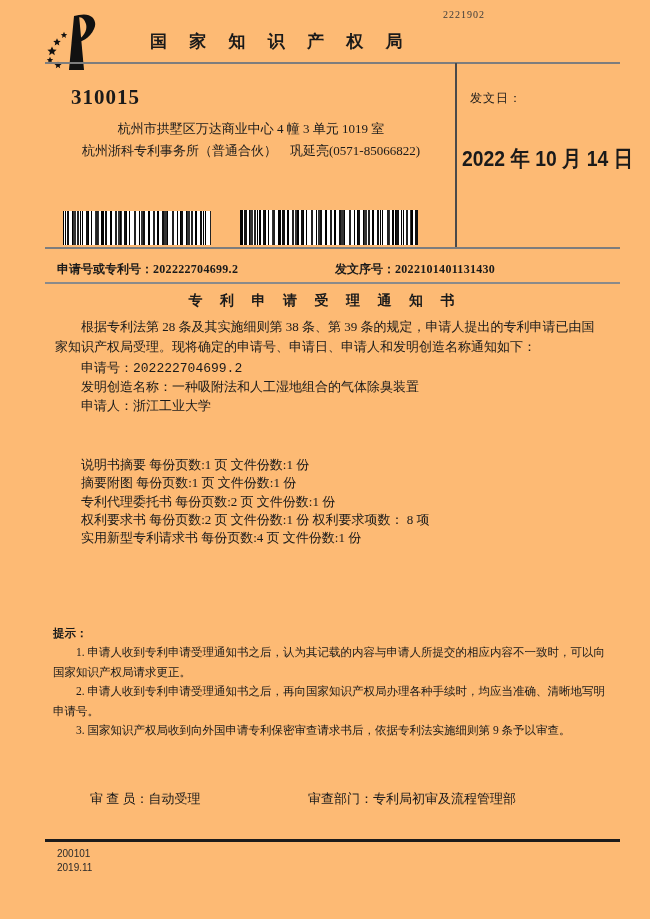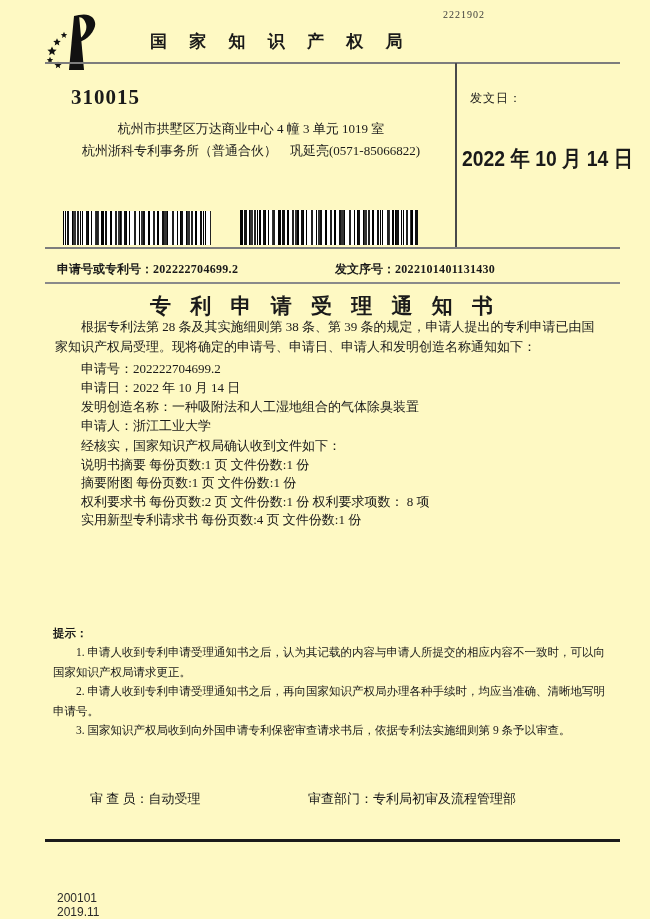--- a/index.html
+++ b/index.html
@@ -1,21 +1,21 @@
 <!DOCTYPE html>
 <html><head>
 <meta charset="utf-8">
 <style>
   * { margin:0; padding:0; box-sizing:border-box; }
   html,body { background:#e8e8e8; }
   .page {
     position:relative;
     width:650px; height:919px;
     margin:0 auto;
-    background:#fef9c3;
+    background:#fdba74;
     font-family:"Liberation Serif", serif;
     color:#1a1a1a;
     overflow:hidden;
   }
   .abs { position:absolute; }
 
   
   .doc-code { left:443px; top:9px; font-size:10px; color:#3a3a3a; letter-spacing:1px; }
   .header-title { left:150px; top:30px; width:240px; 
                   font-size:17px; font-weight:bold; letter-spacing:9px; white-space:nowrap; }
@@ -52,44 +52,44 @@
 
   
   .numrow { top:261px; font-size:12px; white-space:nowrap; }
   .numrow .lbl { font-weight:bold; }
   .numrow .val { font-weight:bold; letter-spacing:.3px; }
   .app-no { left:57px; }
   .serial-no { left:335px; }
 
   
   .notice-title { left:0; top:292px; width:650px; text-align:center;
-                  font-size:21px; font-weight:bold; letter-spacing:7px; }
+                  font-size:14px; font-weight:bold; letter-spacing:7px; }
 
   
   .body-text { left:55px; width:548px; font-size:13px; line-height:20px; }
   .intro { top:317px; text-indent:2em; }
   .fieldlist { top:359px; }
-  .fieldlist div { padding-left:2em; line-height:19px; }
+  .fieldlist div { padding-left:2em; line-height:19px;font-family:Liberation Mono, monospace; }
   .confirm { top:436px; text-indent:2em; }
   .doclist { top:456px; }
   .doclist div { padding-left:2em; line-height:18.3px; }
 
   
   .tips-label { left:53px; top:626px; font-size:11.5px; font-weight:bold; }
   .tips { left:53px; top:643px; width:552px; font-size:11.5px; line-height:19.5px; }
   .tips p { text-indent:2em; }
 
   
   .exam-row { top:790px; font-size:13px; white-space:nowrap; }
   .examiner { left:90px; }
   .department { left:308px; }
 
   
-  .footer-codes { left:57px; top:847px; font-size:12px; line-height:14px;
-                  font-family:"Liberation Sans", sans-serif; color:#2a2a2a;margin-top:44px; }
+  .footer-codes { left:57px; top:847px; font-size:10px; line-height:14px;
+                  font-family:"Liberation Sans", sans-serif; color:#2a2a2a; }
   .footer-text { left:107px; top:847px; width:510px; font-size:10px; line-height:14px;
                  font-family:"Liberation Sans", sans-serif; color:#2a2a2a; }
 </style>
 </head>
 <body>
 
 <div class="page">
 
   <div class="abs logo">
     <svg width="52" height="58" viewBox="0 0 52 58" xmlns="http://www.w3.org/2000/svg">
@@ -130,30 +130,29 @@
   </div>
 
   <div class="hline hr-mid2"></div>
 
   <div class="abs notice-title">专 利 申 请 受 理 通 知 书</div>
 
   <div class="abs body-text intro">根据专利法第 28 条及其实施细则第 38 条、第 39 条的规定，申请人提出的专利申请已由国家知识产权局受理。现将确定的申请号、申请日、申请人和发明创造名称通知如下：</div>
 
   <div class="abs body-text fieldlist">
     <div>申请号：202222704699.2</div>
-    <div>申请日：2022 年 10 月 14 日</div>
     <div>发明创造名称：一种吸附法和人工湿地组合的气体除臭装置</div>
     <div>申请人：浙江工业大学</div>
   </div>
 
-  <div class="abs body-text confirm">经核实，国家知识产权局确认收到文件如下：</div>
 
   <div class="abs body-text doclist">
     <div>说明书摘要  每份页数:1 页  文件份数:1 份</div>
     <div>摘要附图  每份页数:1 页  文件份数:1 份</div>
+    <div>专利代理委托书  每份页数:2 页  文件份数:1 份</div>
     <div>权利要求书  每份页数:2 页  文件份数:1 份  权利要求项数：  8 项</div>
     <div>实用新型专利请求书  每份页数:4 页  文件份数:1 份</div>
   </div>
 
   <div class="abs tips-label">提示：</div>
   <div class="abs tips">
     <p>1. 申请人收到专利申请受理通知书之后，认为其记载的内容与申请人所提交的相应内容不一致时，可以向国家知识产权局请求更正。</p>
     <p>2. 申请人收到专利申请受理通知书之后，再向国家知识产权局办理各种手续时，均应当准确、清晰地写明申请号。</p>
     <p>3. 国家知识产权局收到向外国申请专利保密审查请求书后，依据专利法实施细则第 9 条予以审查。</p>
   </div>

